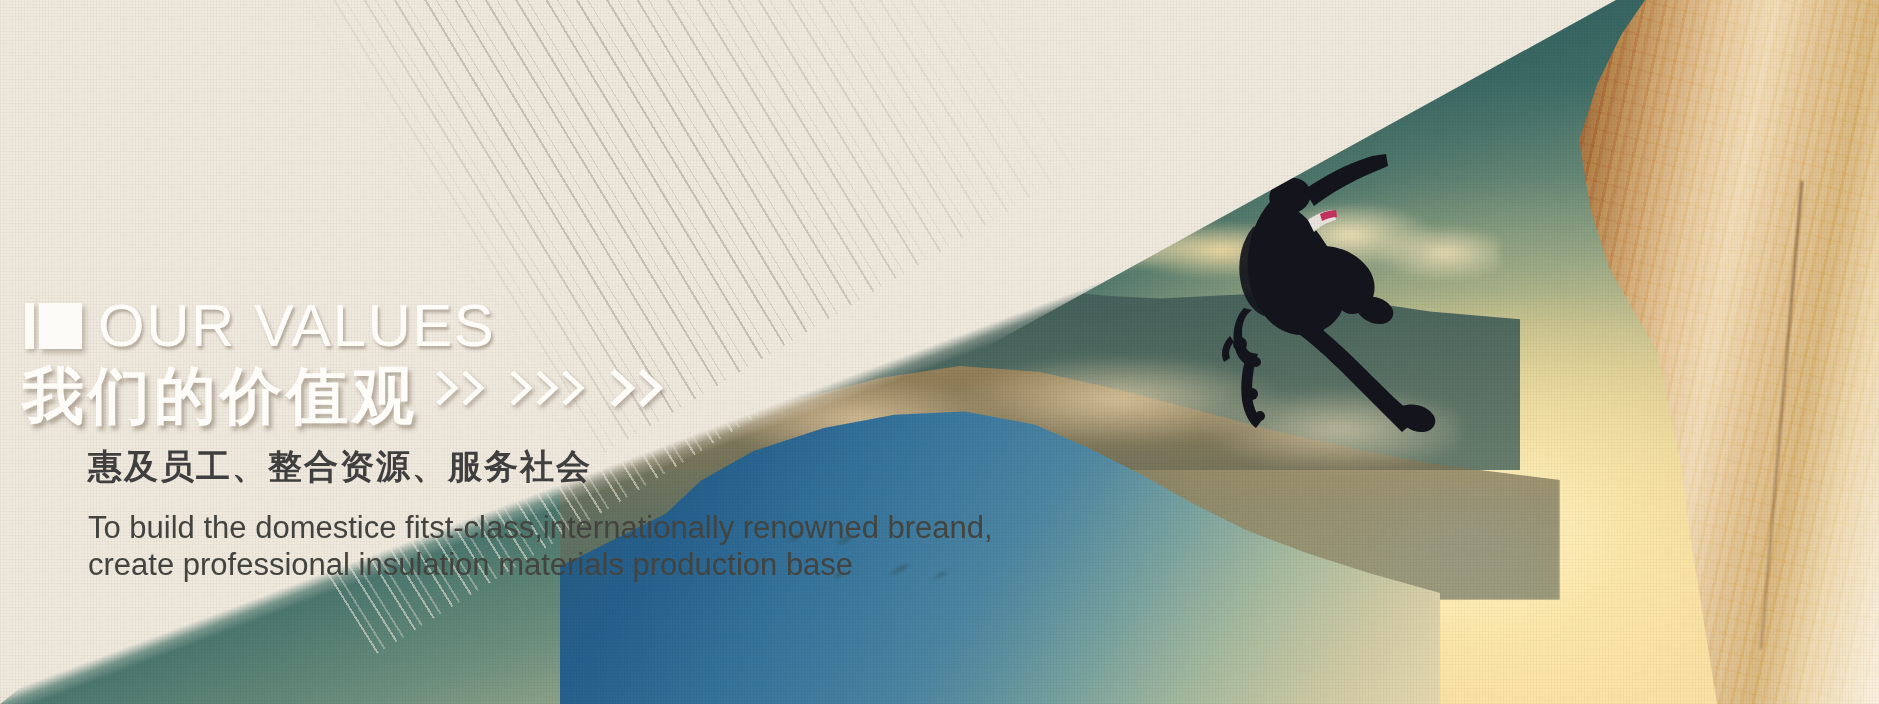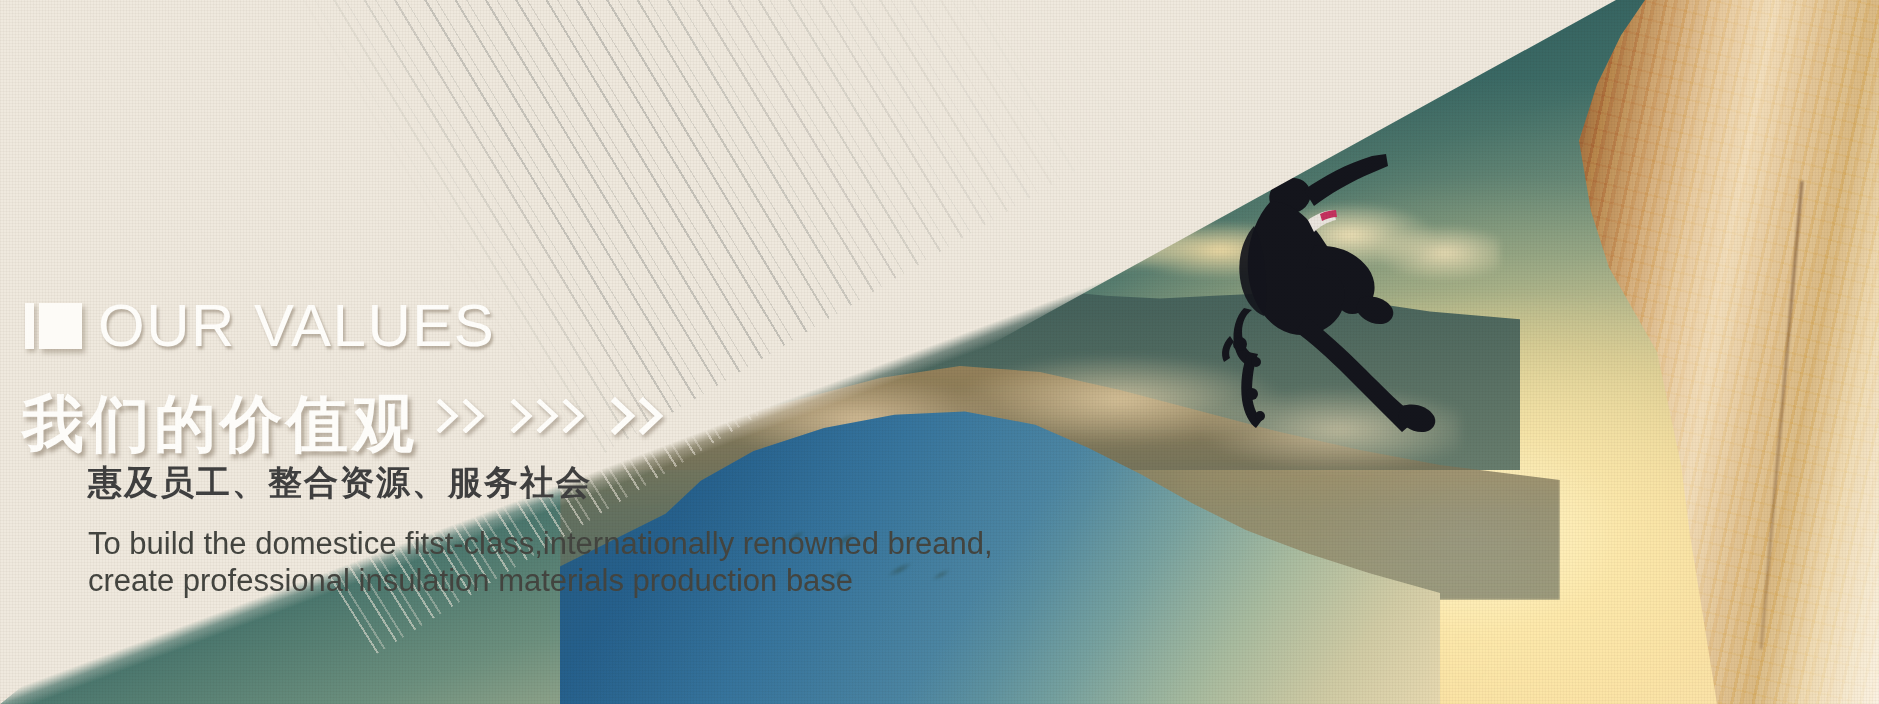--- a/index.html
+++ b/index.html
@@ -331,36 +331,36 @@
     margin-top: 2px;
   }
   .title-cn {
     font-size: 62px;
     line-height: 74px;
     font-weight: 700;
     color: #fdfcf9;
     letter-spacing: 4px;
     text-shadow: 3px 4px 4px rgba(118,102,82,0.50);
     white-space: nowrap;
-    margin-top: 28px;
   }
   .chevrons {
     display: flex;
     align-items: center;
     gap: 22px;
     position: relative;
     top: -12px;
   }
   .chev-group { display: flex; }
   .chev {
     display: block;
     filter: drop-shadow(2px 3px 2px rgba(110,96,78,0.45));
   }
 
   .line-cn2 {
+    margin-top: 12px;
     margin-left: 66px;
     font-size: 34px;
     line-height: 42px;
     font-weight: 700;
     color: #3f3f3f;
     letter-spacing: 2px;
     white-space: nowrap;
   }
 
   .line-en {

